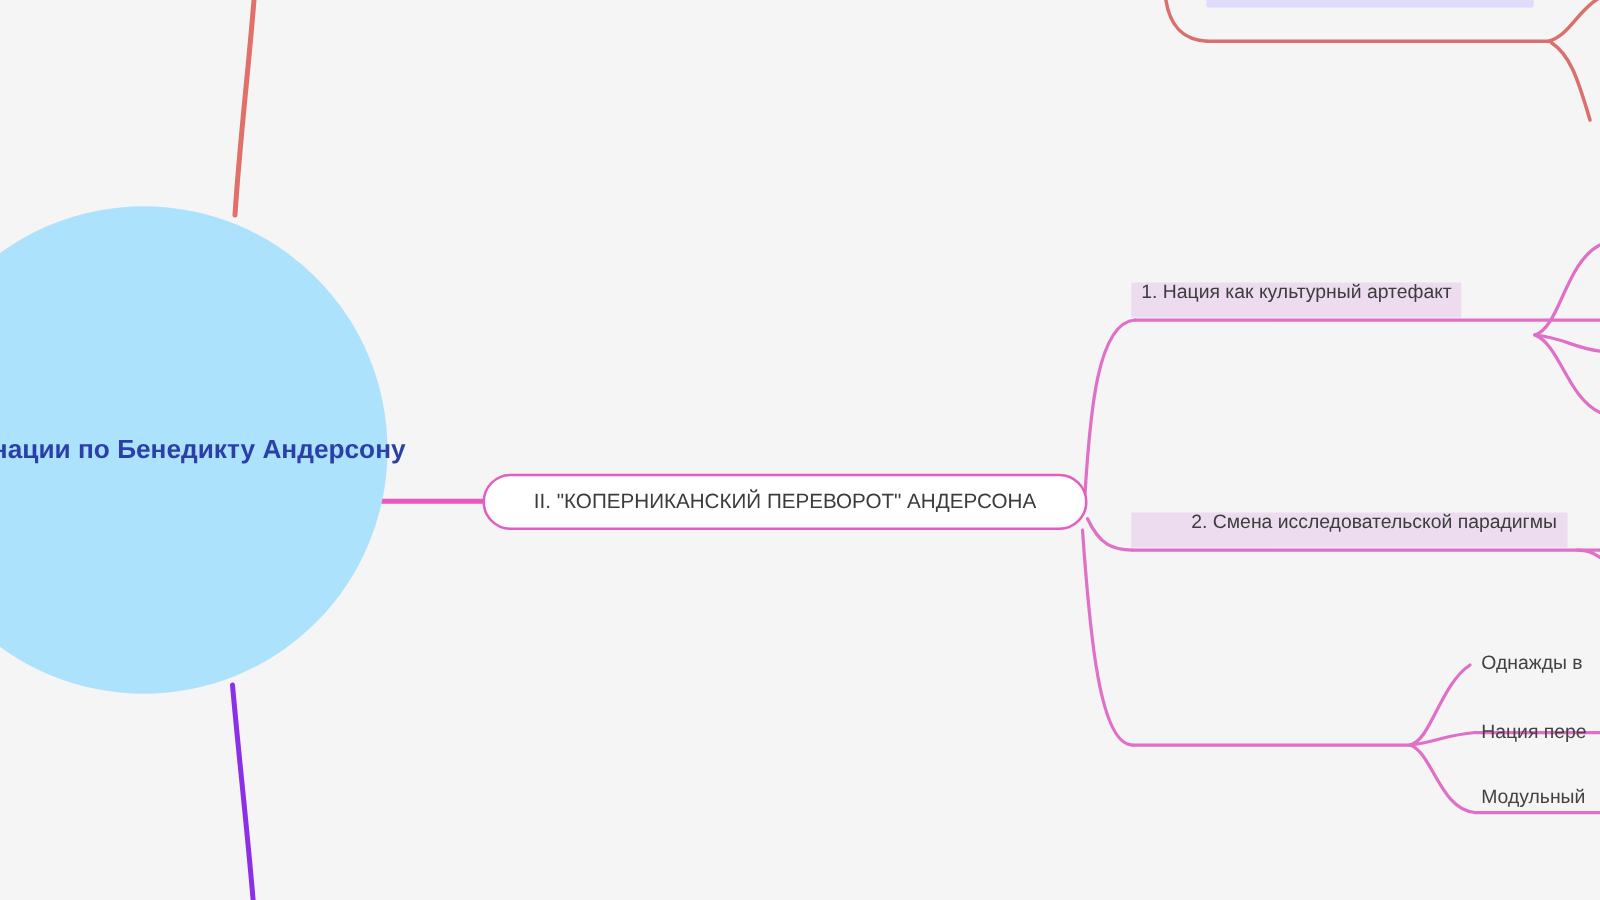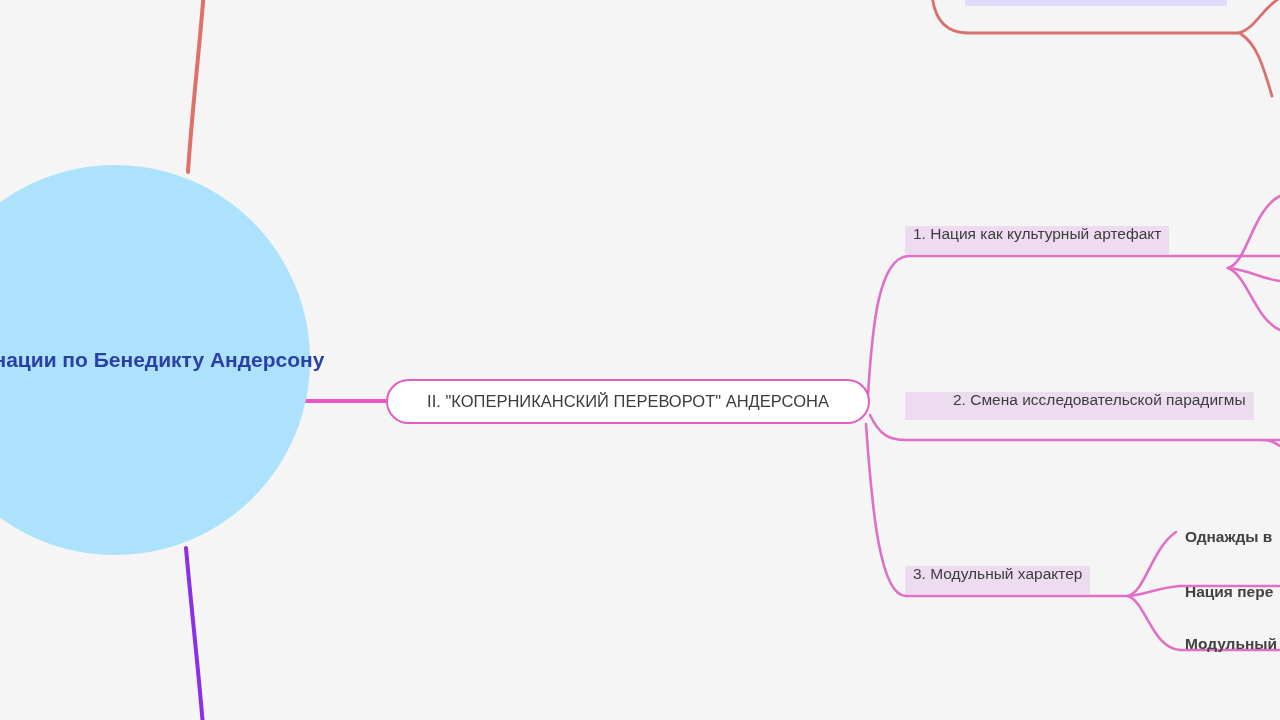--- a/index.html
+++ b/index.html
@@ -82,30 +82,29 @@
     padding: 0 8px;
     box-sizing: border-box;
     white-space: nowrap;
   }
   .sub-label {
     color: #3c3c3c;
     font-size: 15.5px;
     line-height: 1;
   }
   #sub-1 { left: 905px; top: 226px; }
-  #sub-2 { left: 905px; top: 392px; padding-left: 48px; }
+  #sub-2 { left: 905px; top: 410px; padding-left: 48px; }
   #sub-3 { left: 905px; top: 566px; }
   
   .leaf-node {
     position: absolute;
     height: 26px;
     display: flex;
-    align-items: flex-end;
+    align-items: center;
     white-space: nowrap;
-    font-weight: bold;
   }
   .leaf-label {
     color: #424242;
     font-size: 15.5px;
     line-height: 1;
   }
   #leaf-1 { left: 1185px; top: 518px; }
   #leaf-2 { left: 1185px; top: 573px; }
   #leaf-3 { left: 1185px; top: 625px; }
   
@@ -168,23 +167,20 @@
   <div class="branch-box">
     <div class="branch-label">II. "КОПЕРНИКАНСКИЙ ПЕРЕВОРОТ" АНДЕРСОНА</div>
   </div>
 
   <div class="sub-node" id="sub-1">
     <span class="sub-label">1. Нация как культурный артефакт</span>
   </div>
   <div class="sub-node" id="sub-2">
     <span class="sub-label">2. Смена исследовательской парадигмы</span>
   </div>
-  <div class="sub-node" id="sub-3">
-    <span class="sub-label">3. Модульный характер</span>
-  </div>
 
   <div class="leaf-node" id="leaf-1">
     <span class="leaf-label">Однажды в</span>
   </div>
   <div class="leaf-node" id="leaf-2">
     <span class="leaf-label">Нация пере</span>
   </div>
   <div class="leaf-node" id="leaf-3">
     <span class="leaf-label">Модульный</span>
   </div>

